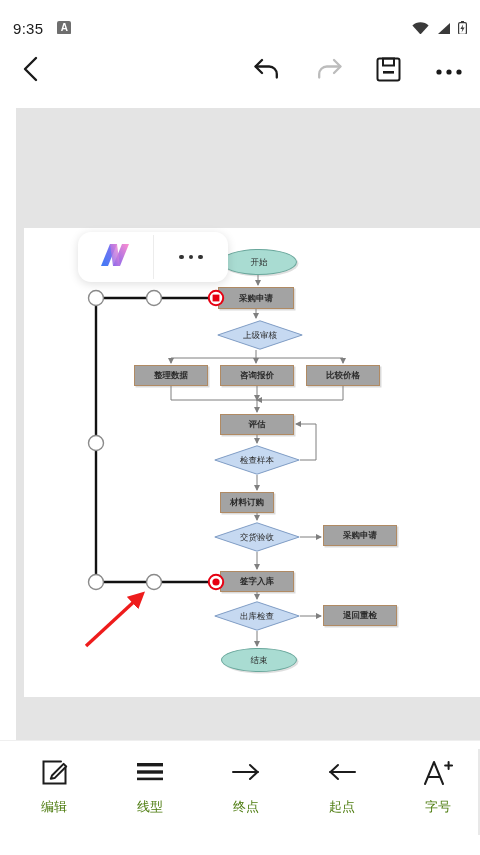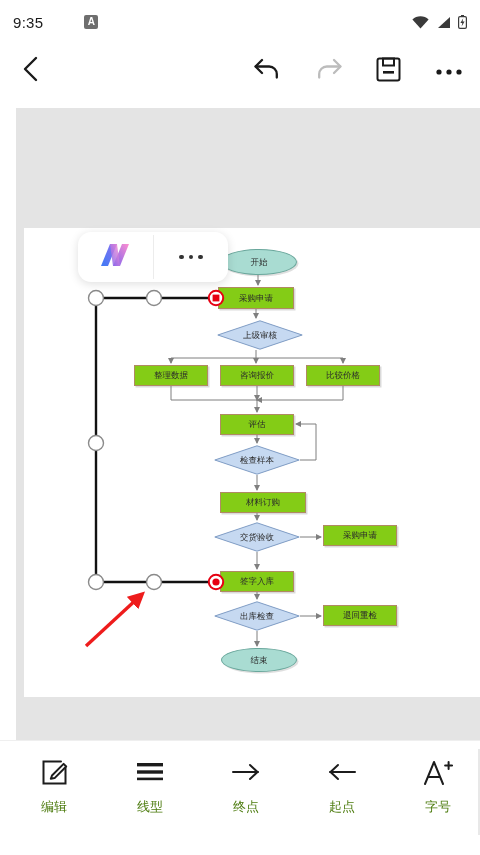--- a/index.html
+++ b/index.html
@@ -6,24 +6,23 @@
   html, body {
     width: 480px; height: 855px;
     font-family: "Liberation Sans", "DejaVu Sans", sans-serif;
     background: #ffffff;
     overflow: hidden;
   }
   .phone { position: relative; width: 480px; height: 855px; background: #fff; }
 
   
   .statusbar {
-    position: absolute; top: 5px; left: 0; width: 480px; height: 34px;
+    position: absolute; top: 11px; left: 0; width: 480px; height: 34px;
     display: flex; align-items: center; padding: 0 13px;
     background: #fff;
-    gap: 27px;
   }
   .sb-time { font-size: 15px; color: #1b1b1b; letter-spacing: .3px; font-weight: 400; }
   .sb-appicon {
     width: 14px; height: 14px; margin-left: 14px; border-radius: 2px;
     background: #6e6e6e; color: #fff; font-size: 10px; line-height: 14px;
     text-align: center; font-weight: 700;
   }
   .sb-right { margin-left: auto; display: flex; align-items: center; gap: 7px; }
   .sb-right svg { display: block; }
 
@@ -59,22 +58,23 @@
   .fc-dots { display: flex; gap: 5px; }
   .fc-dots i { width: 4.5px; height: 4.5px; border-radius: 50%; background: #333; display: block; }
 
   
   .node {
     position: absolute; display: flex; align-items: center; justify-content: center;
     font-size: 8.5px; color: #2b2b2b; text-align: center; line-height: 1;
     font-family: "DejaVu Sans", "Liberation Sans", sans-serif;
   }
   .node-box {
-    background: #84cc16; border: 1px solid #b08a63;
+    background: #a3a3a3; border: 1px solid #b08a63;
     box-shadow: 1.5px 1.5px 0 rgba(150,150,150,.35);
+    font-weight: bold;
   }
   .node-diamond { background: transparent; }
   .node-diamond .dia-shape {
     position: absolute; inset: 0;
   }
   .node-diamond .dia-label { position: relative; z-index: 2; text-align: right; }
   .node-ellipse {
     background: #a9dcd2; border: 1px solid #6aa79c; border-radius: 50%;
     box-shadow: 1.5px 1.5px 0 rgba(150,150,150,.3);
   }
@@ -243,21 +243,21 @@
         <span>评估</span>
       </div>
 
       <div class="node node-diamond" style="left:190px;top:217px;width:86px;height:30px;">
         <svg class="dia-shape" viewBox="0 0 86 30" preserveAspectRatio="none">
           <polygon points="43,0.8 85.2,15 43,29.2 0.8,15" fill="#c6d9f1" stroke="#7f9cc4" stroke-width="1"></polygon>
         </svg>
         <span class="dia-label">检查样本</span>
       </div>
 
-      <div class="node node-box" style="left:196px;top:264px;width:86px;height:21px;">
+      <div class="node node-box" style="left:196px;top:264px;width:54px;height:21px;">
         <span>材料订购</span>
       </div>
 
       <div class="node node-diamond" style="left:190px;top:294px;width:86px;height:30px;">
         <svg class="dia-shape" viewBox="0 0 86 30" preserveAspectRatio="none">
           <polygon points="43,0.8 85.2,15 43,29.2 0.8,15" fill="#c6d9f1" stroke="#7f9cc4" stroke-width="1"></polygon>
         </svg>
         <span class="dia-label">交货验收</span>
       </div>
 

